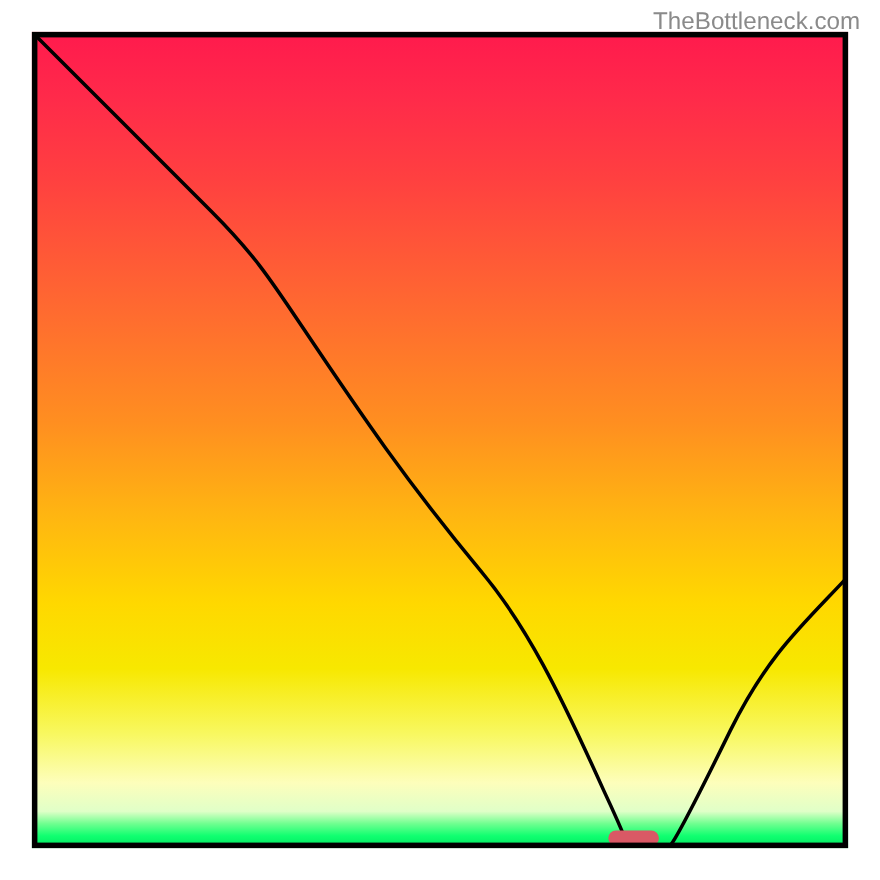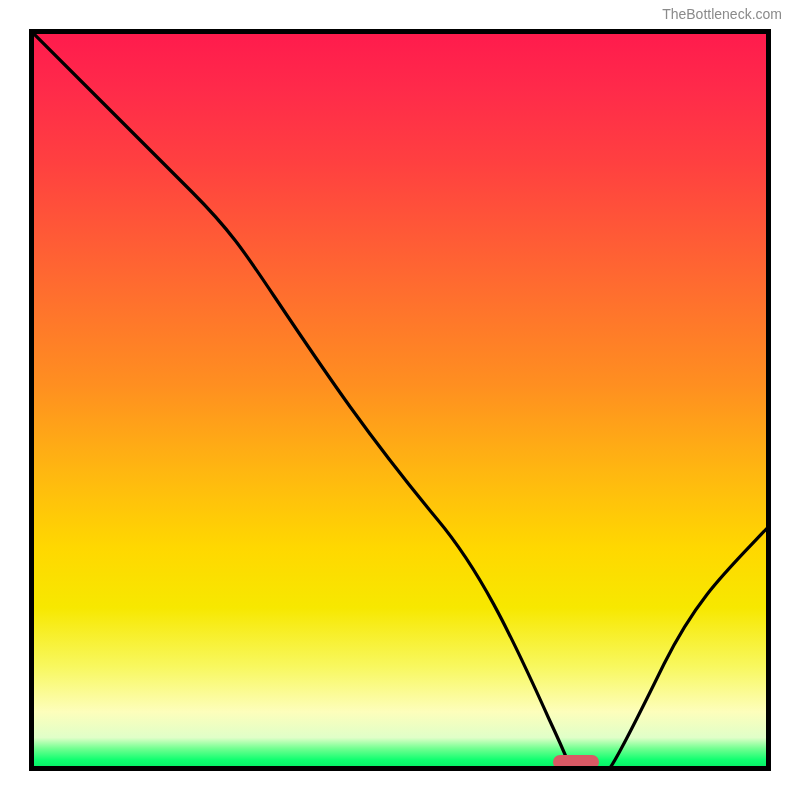--- a/index.html
+++ b/index.html
@@ -12,21 +12,21 @@
   }
   .container {
     width: 800px;
     height: 800px;
     position: relative;
   }
   .watermark {
     position: absolute;
     top: 6px;
     right: 18px;
-    font-size: 14px;
+    font-size: 22px;
     color: #8a8a8a;
     font-weight: 500;
     z-index: 5;
   }
   .plot-area {
     position: absolute;
     left: 29px;
     top: 29px;
     width: 742px;
     height: 742px;

